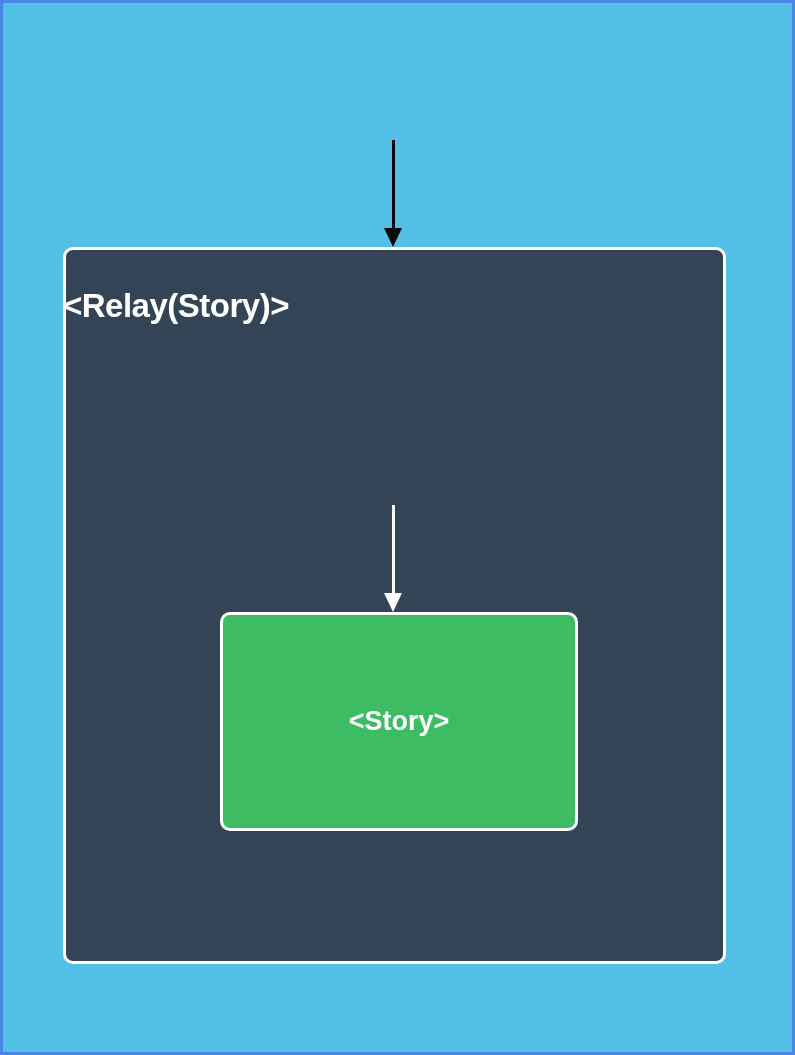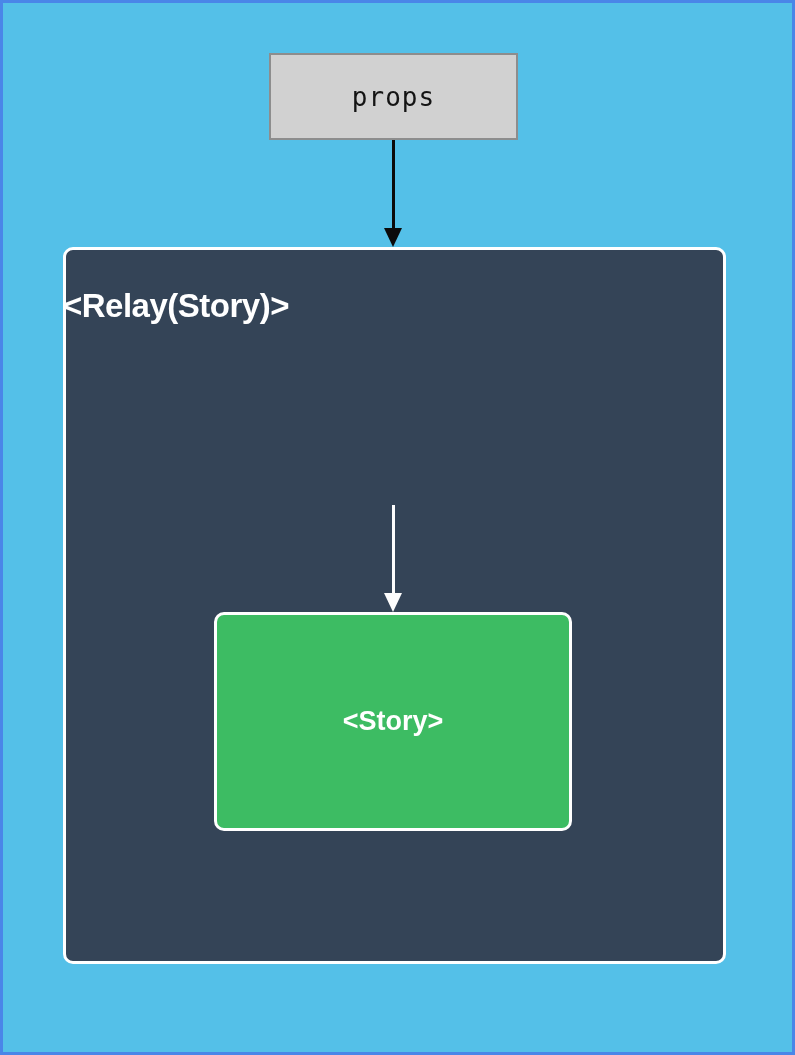--- a/index.html
+++ b/index.html
@@ -97,21 +97,21 @@
     width: 663px;
     text-align: left;
     color: #ffffff;
     font-size: 33px;
     font-weight: bold;
     letter-spacing: -0.5px;
   }
   
   #story-node {
     position: absolute;
-    left: 211px;
+    left: 217px;
     top: 609px;
     width: 358px;
     height: 219px;
     box-sizing: border-box;
     background: #3dbc63;
     border: 3px solid #ffffff;
     border-radius: 10px;
     display: flex;
     align-items: center;
     justify-content: center;
@@ -120,23 +120,20 @@
     color: #ffffff;
     font-size: 27px;
     font-weight: bold;
   }
 </style>
 </head>
 <body>
 
 <div id="stage">
 
-  <div id="props-node" class="prop-box">
-    <span>props</span>
-  </div>
 
   <div id="outer-arrow-line" class="arrow-line"></div>
   <div id="outer-arrow-head" class="arrow-head"></div>
 
   <div id="relay-container"></div>
   <div id="relay-title">&lt;Relay(Story)&gt;</div>
 
 
   <div id="inner-arrow-line" class="arrow-line"></div>
   <div id="inner-arrow-head" class="arrow-head"></div>

